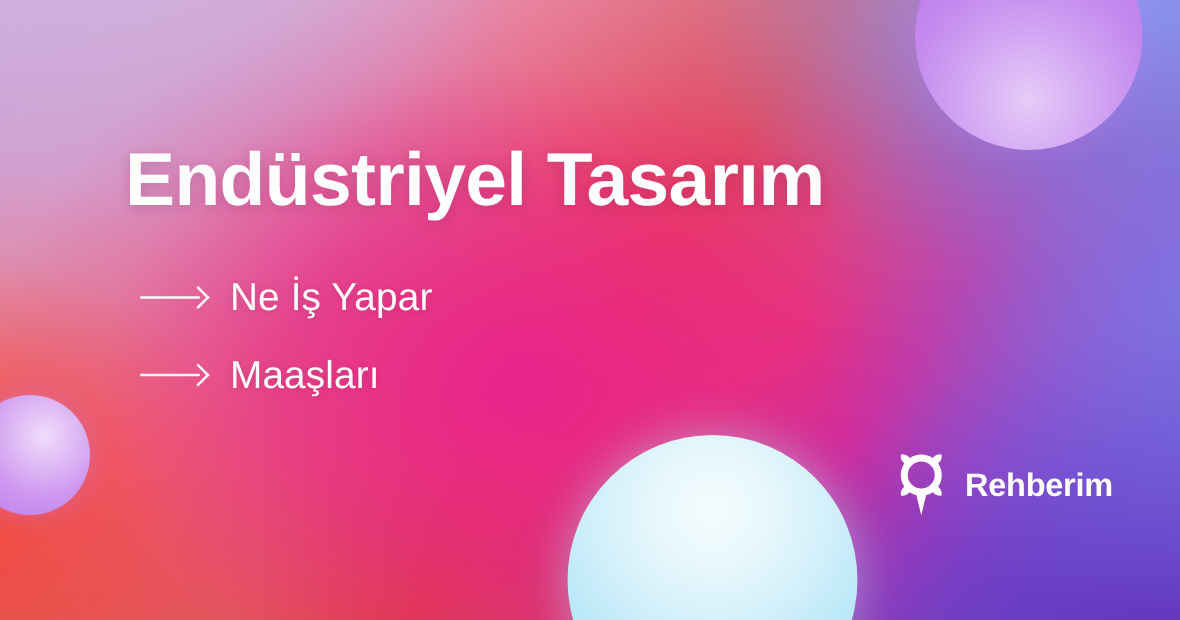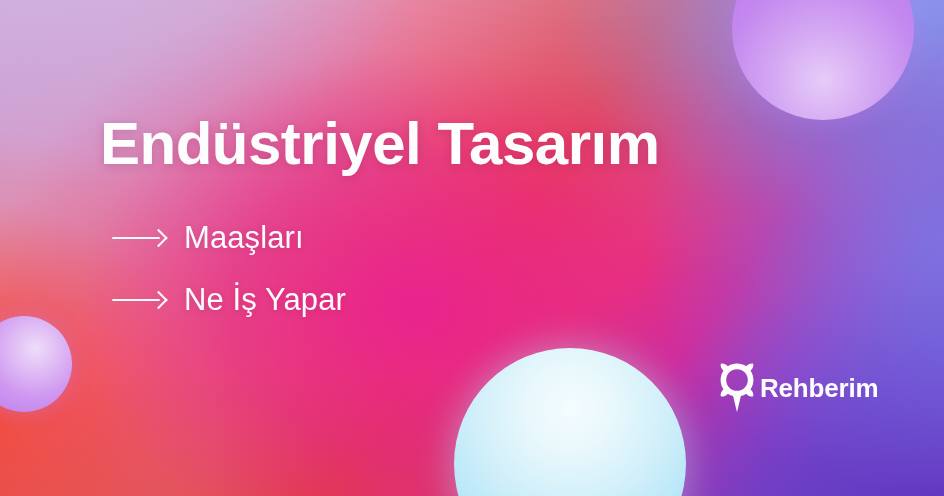--- a/index.html
+++ b/index.html
@@ -204,20 +204,21 @@
     text-shadow: 0 1px 6px rgba(120,20,70,0.18);
   }
 
   
   #logo {
     position: absolute;
     left: 714px;
     top: 362px;
     display: flex;
     align-items: center;
+    gap: 12px;
   }
   #logo-mark {
     width: 46px;
     height: 52px;
     flex: 0 0 auto;
     display: block;
   }
   #logo-text {
     display: flex;
     flex-direction: column;
@@ -253,26 +254,26 @@
 
   <div id="content">
 
     <h1 id="headline">Endüstriyel Tasarım</h1>
 
     <ul id="bullet-list">
 
 
       <li class="bullet-item">
         <span class="arrow-icon"></span>
-        <span class="bullet-label">Maaşları</span>
+        <span class="bullet-label">Ne İş Yapar</span>
       </li>
 
       <li class="bullet-item">
         <span class="arrow-icon"></span>
-        <span class="bullet-label">Ne İş Yapar</span>
+        <span class="bullet-label">Maaşları</span>
       </li>
 
     </ul>
 
     <div id="logo">
 
       <svg id="logo-mark" viewBox="0 0 46 52">
         <path fill="#fdfdfd" d="M23 1.5
                  C 19.6 1.5 16.4 2.5 13.8 4.3
                  L 13.1 3.6 C 11.6 2.1 9.5 1.3 7.4 1.5

